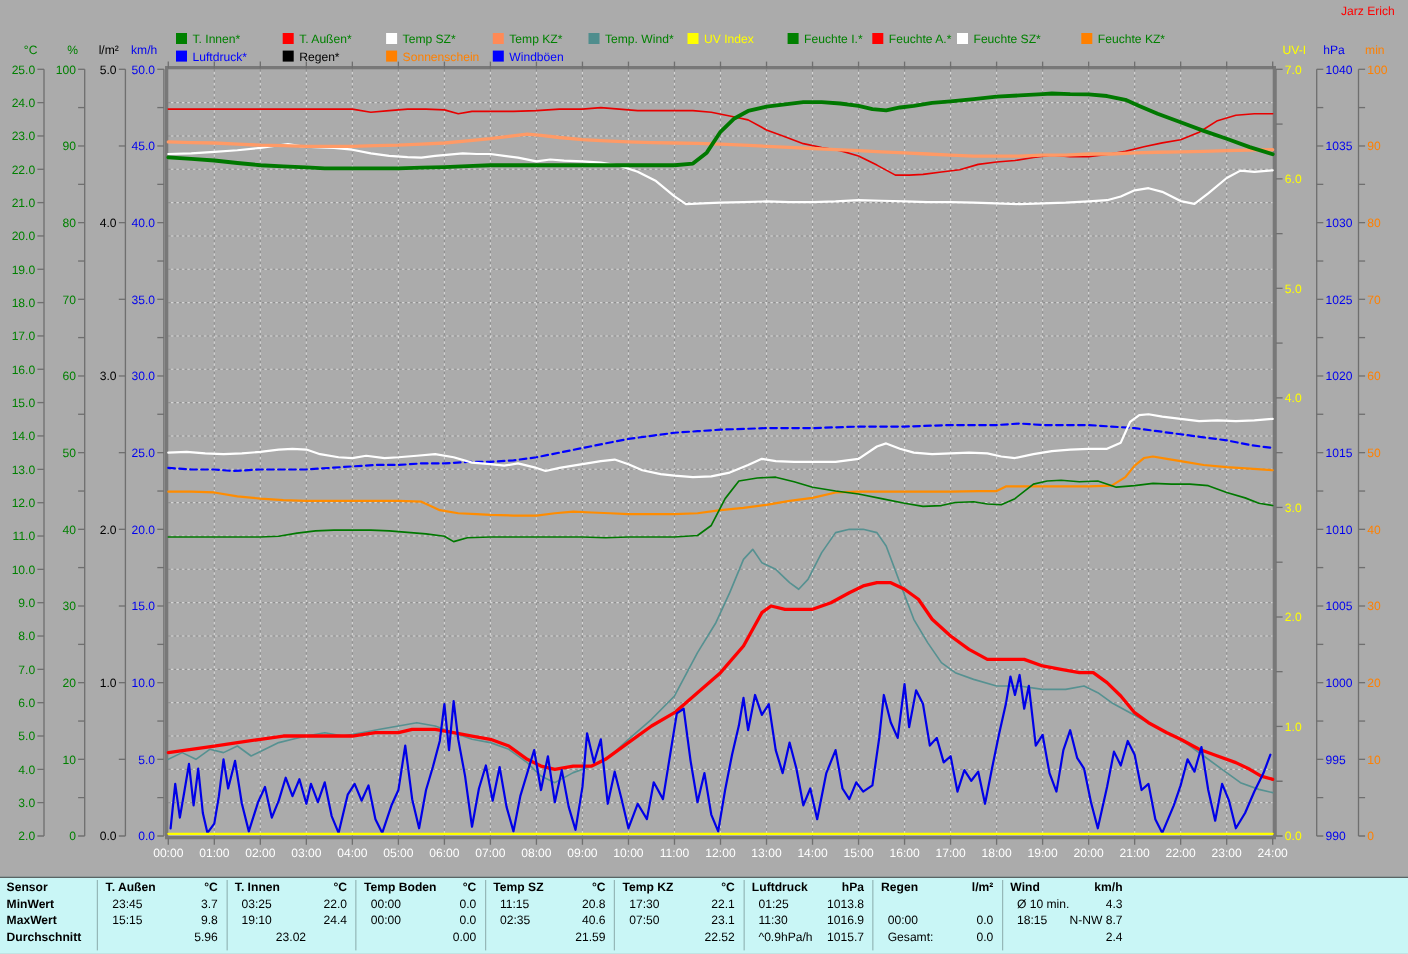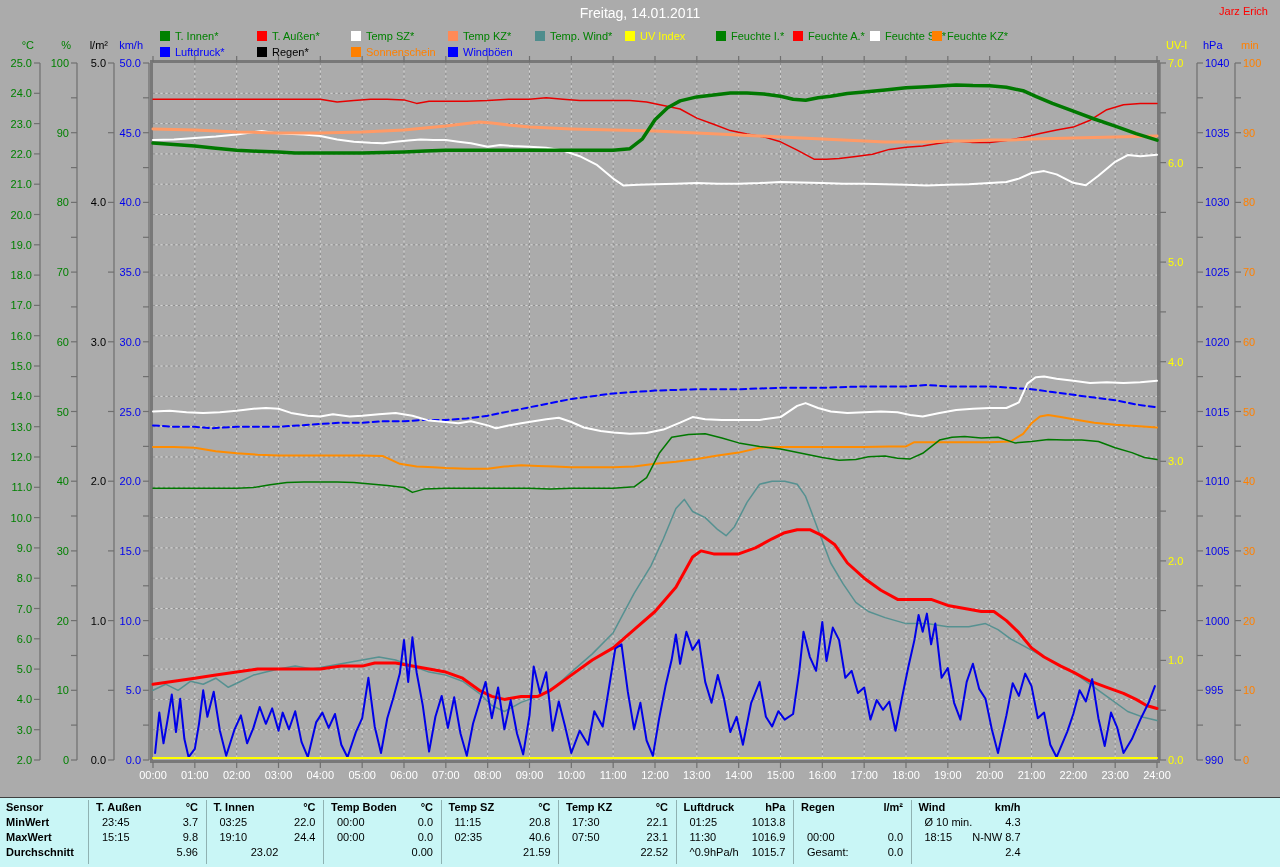--- a/index.html
+++ b/index.html
@@ -15,33 +15,32 @@
     background:#c9f6f6;border-top:1px solid #404040;font-size:11px;color:#000;}
   .tcell{position:absolute;white-space:nowrap;}
   .tsep{position:absolute;top:2px;height:64px;width:1px;background:#8fb2b2;}
   .bold{font-weight:bold;}
   .rt{text-align:right;}
 </style>
 </head>
 <body>
 
 <div id="stage">
-  <div class="hdr-title">Freitag, 14.01.2011</div>
   <div class="hdr-author">Jarz Erich</div>
   <div id="legend">
       <div class="legend-item" style="left: 160px; top: 30px;"><span class="sw" style="background: rgb(0, 128, 0);"></span><span style="color: rgb(0, 128, 0);">T. Innen*</span></div>
       <div class="legend-item" style="left: 257px; top: 30px;"><span class="sw" style="background: rgb(255, 0, 0);"></span><span style="color: rgb(0, 128, 0);">T. Außen*</span></div>
       <div class="legend-item" style="left: 351px; top: 30px;"><span class="sw" style="background: rgb(255, 255, 255);"></span><span style="color: rgb(0, 128, 0);">Temp SZ*</span></div>
       <div class="legend-item" style="left: 448px; top: 30px;"><span class="sw" style="background: rgb(255, 138, 86);"></span><span style="color: rgb(0, 128, 0);">Temp KZ*</span></div>
       <div class="legend-item" style="left: 535px; top: 30px;"><span class="sw" style="background: rgb(79, 141, 141);"></span><span style="color: rgb(0, 128, 0);">Temp. Wind*</span></div>
       <div class="legend-item" style="left: 625px; top: 30px;"><span class="sw" style="background: rgb(255, 255, 0);"></span><span style="color: rgb(255, 255, 0);">UV Index</span></div>
       <div class="legend-item" style="left: 716px; top: 30px;"><span class="sw" style="background: rgb(0, 128, 0);"></span><span style="color: rgb(0, 128, 0);">Feuchte I.*</span></div>
       <div class="legend-item" style="left: 793px; top: 30px;"><span class="sw" style="background: rgb(255, 0, 0);"></span><span style="color: rgb(0, 128, 0);">Feuchte A.*</span></div>
       <div class="legend-item" style="left: 870px; top: 30px;"><span class="sw" style="background: rgb(255, 255, 255);"></span><span style="color: rgb(0, 128, 0);">Feuchte SZ*</span></div>
-      <div class="legend-item" style="left: 896px; top: 30px; padding-left: 36px;"><span class="sw" style="background: rgb(255, 128, 0);"></span><span style="color: rgb(0, 128, 0);">Feuchte KZ*</span></div>
+      <div class="legend-item" style="left: 947px; top: 30px; padding-left: 36px;"><span class="sw" style="background: rgb(255, 128, 0);"></span><span style="color: rgb(0, 128, 0);">Feuchte KZ*</span></div>
       <div class="legend-item" style="left: 160px; top: 46px;"><span class="sw" style="background: rgb(0, 0, 255);"></span><span style="color: rgb(0, 0, 255);">Luftdruck*</span></div>
       <div class="legend-item" style="left: 257px; top: 46px;"><span class="sw" style="background: rgb(0, 0, 0);"></span><span style="color: rgb(0, 0, 0); margin-top: 32px;">Regen*</span></div>
       <div class="legend-item" style="left: 351px; top: 46px;"><span class="sw" style="background: rgb(255, 128, 0);"></span><span style="color: rgb(255, 128, 0);">Sonnenschein</span></div>
       <div class="legend-item" style="left: 448px; top: 46px;"><span class="sw" style="background: rgb(0, 0, 255);"></span><span style="color: rgb(0, 0, 255);">Windböen</span></div>
     </div>
   <svg id="chart-svg" width="1280" height="797">
       <line x1="194.83333333333331" y1="63" x2="194.83333333333331" y2="760" stroke="#8f8f8f" stroke-width="1" stroke-dasharray="2 3"></line>
       <line x1="194.83333333333331" y1="63" x2="194.83333333333331" y2="760" stroke="#d6d6d6" stroke-width="1" stroke-dasharray="2 3" stroke-dashoffset="2.5"></line>
       <line x1="236.66666666666666" y1="63" x2="236.66666666666666" y2="760" stroke="#8f8f8f" stroke-width="1" stroke-dasharray="2 3"></line>
       <line x1="236.66666666666666" y1="63" x2="236.66666666666666" y2="760" stroke="#d6d6d6" stroke-width="1" stroke-dasharray="2 3" stroke-dashoffset="2.5"></line>

